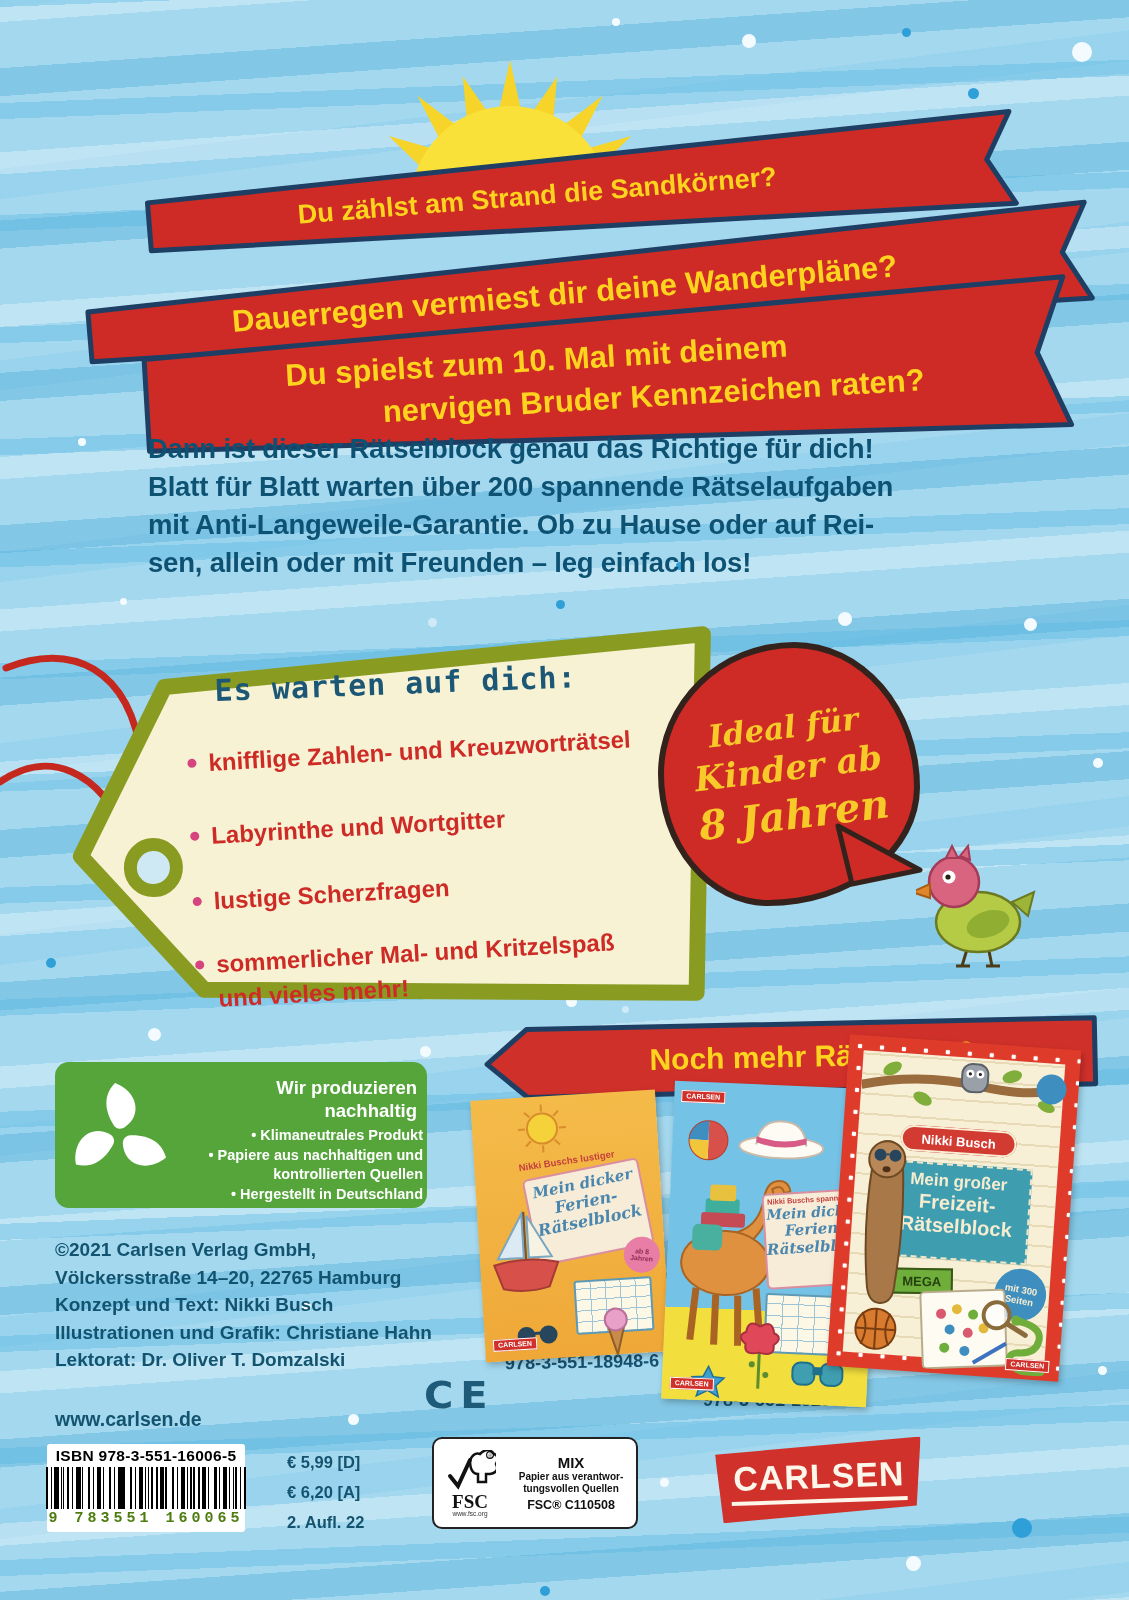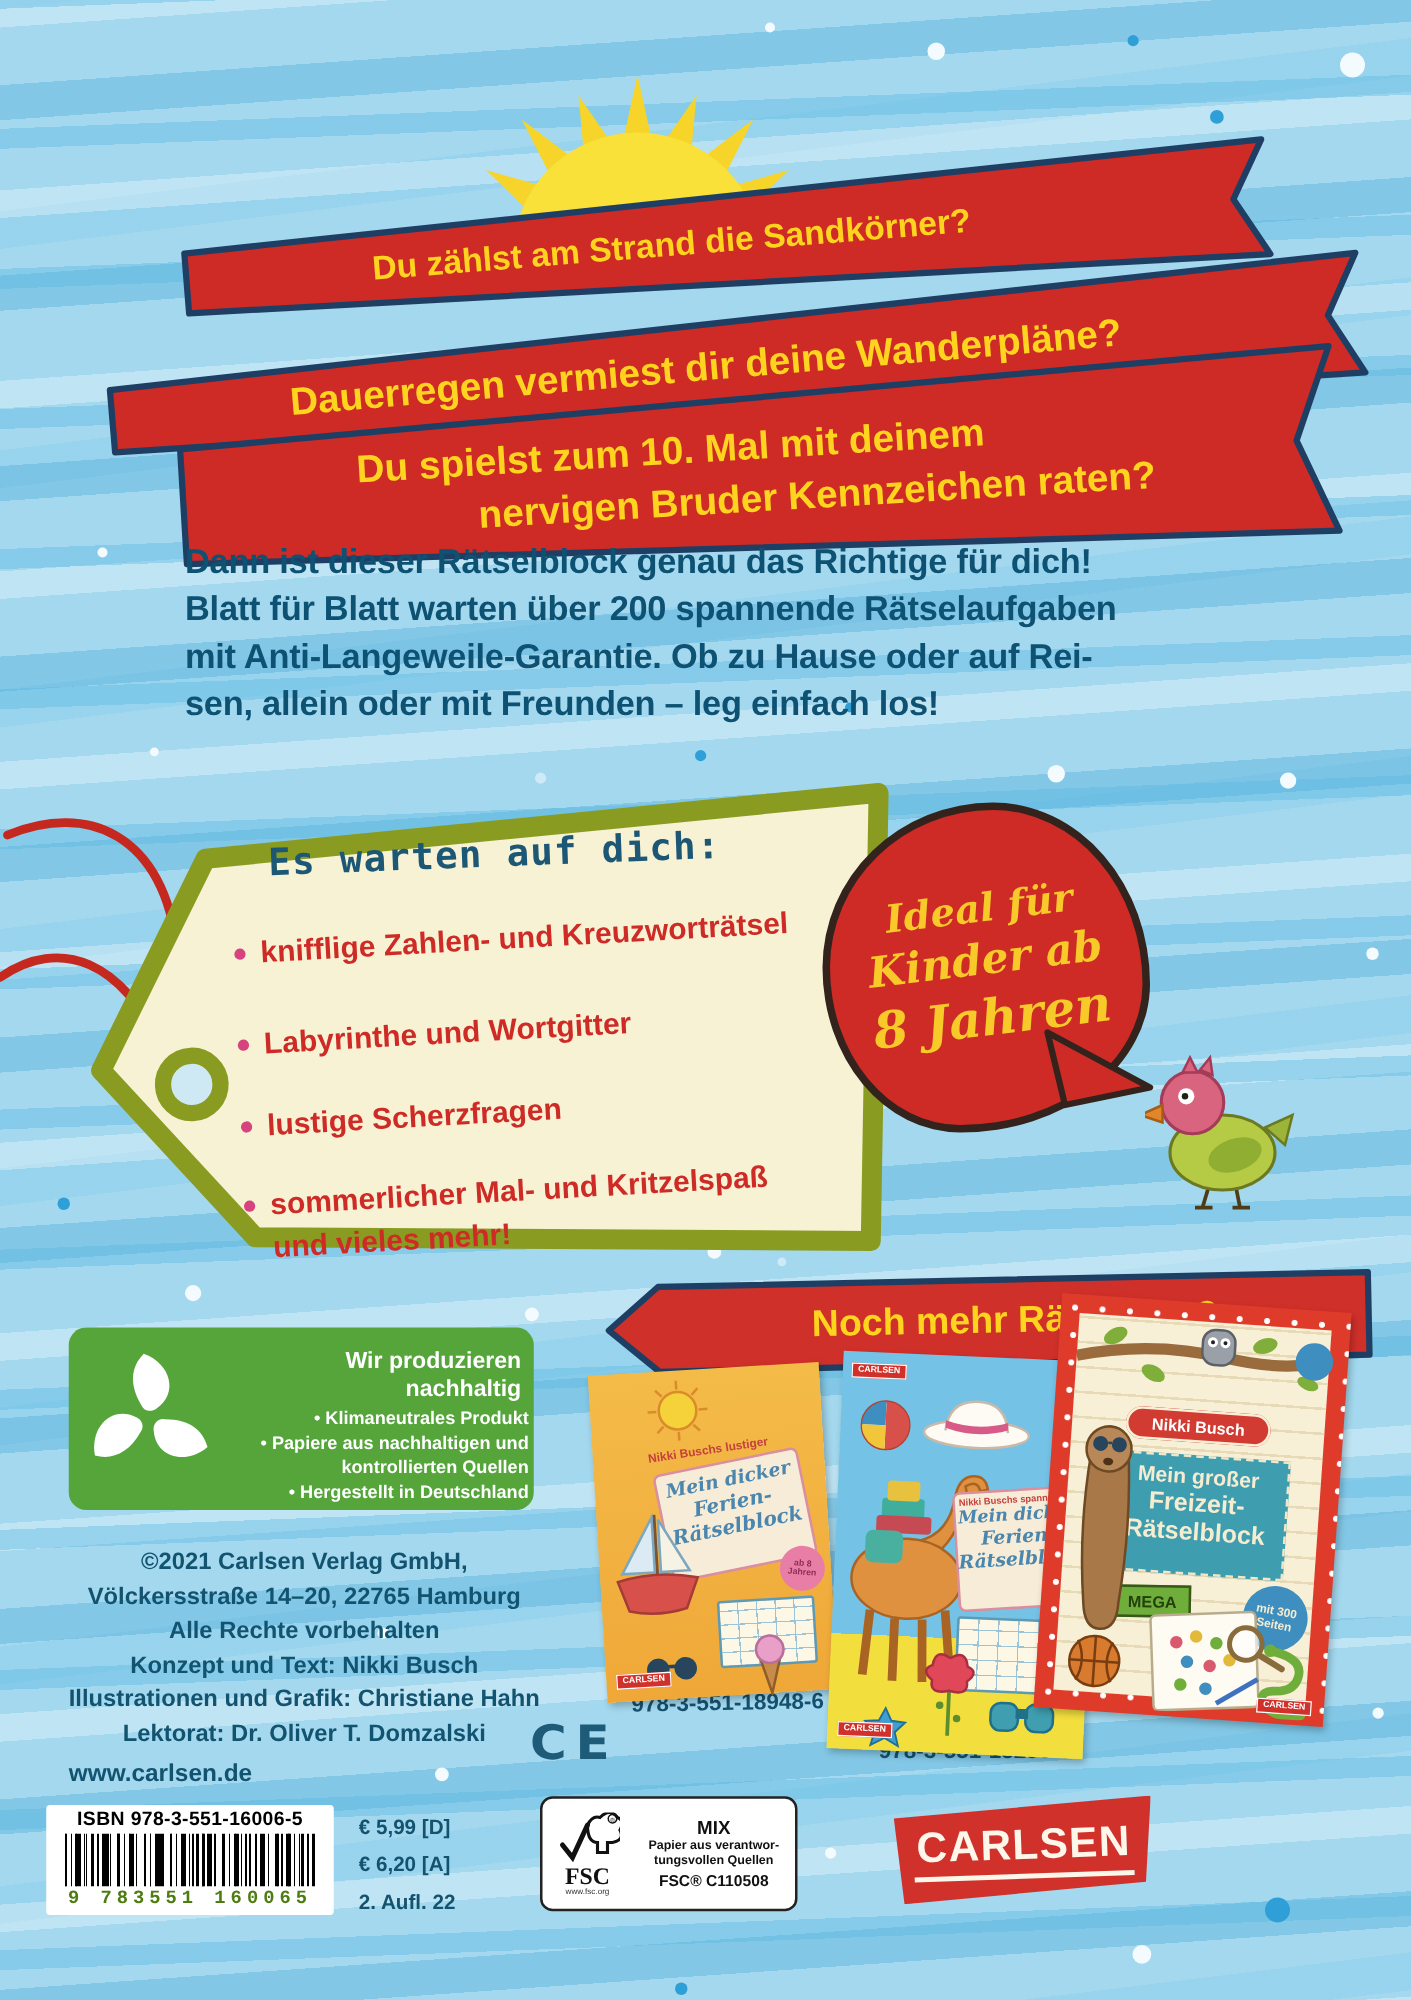--- a/index.html
+++ b/index.html
@@ -32,24 +32,24 @@
       border-radius:52% 48% 58% 42% / 50% 55% 45% 50%;}
   .bubble-text{position:absolute;inset:0;display:flex;flex-direction:column;align-items:center;justify-content:center;
       transform:rotate(-7deg);color:#f7c929;font-family:"DejaVu Serif",serif;font-style:italic;font-weight:700;line-height:1.25;}
   
   .eco{left:55px;top:1062px;width:372px;height:146px;background:#55a53b;border-radius:14px;color:#fff;}
   .eco-head{position:absolute;left:118px;top:14px;width:244px;text-align:right;font-weight:700;font-size:18.5px;line-height:23px;}
   .eco-list{position:absolute;left:126px;top:64px;width:242px;font-size:14.5px;font-weight:600;line-height:19.5px;}
   .eco-li{padding-left:13px;text-indent:-13px;text-align:right;}
   .eco-li::before{content:"• ";}
   
-  .imprint{left:55px;top:1236px;color:#12536f;font-size:19px;font-weight:600;line-height:27.5px;text-align:center;}
+  .imprint{left:55px;top:1236px;color:#12536f;font-size:19px;font-weight:600;line-height:27.5px;}
   .website{left:55px;top:1408px;color:#12536f;font-size:19.5px;font-weight:700;}
   
-  .isbnbox{left:37px;top:1444px;width:230px;height:88px;background:#fff;border-radius:3px;
+  .isbnbox{left:47px;top:1444px;width:198px;height:88px;background:#fff;border-radius:3px;
       display:flex;flex-direction:column;align-items:center;padding-top:3px;box-sizing:border-box;}
   .isbn-label{color:#000;font-size:15.5px;font-weight:600;letter-spacing:.3px;}
   .bars{width:200px;height:42px;margin-top:2px;background-image:
       repeating-linear-gradient(90deg,#000 0 2px,transparent 2px 5px,#000 5px 6px,transparent 6px 9px,#000 9px 13px,transparent 13px 15px,#000 15px 16px,transparent 16px 21px),
       repeating-linear-gradient(90deg,#000 0 1px,transparent 1px 8px,#000 8px 10px,transparent 10px 17px,#000 17px 18px,transparent 18px 34px);}
   .isbn-digits{color:#4d7c0f;font-size:15px;font-weight:600;letter-spacing:4px;margin-top:1px;font-family:Liberation Mono, monospace;}
   .prices{left:287px;top:1447px;color:#14536f;font-size:16.5px;font-weight:700;line-height:30px;}
   .ce{left:424px;top:1372px;color:#1d5b78;font-size:40px;font-weight:700;letter-spacing:7px;
       font-family:"DejaVu Sans",sans-serif;transform:scaleY(.95);}
   
@@ -422,21 +422,20 @@
     <div class="eco-list">
       <div class="eco-li">Klimaneutrales Produkt</div>
       <div class="eco-li">Papiere aus nachhaltigen und kontrollierten Quellen</div>
       <div class="eco-li">Hergestellt in Deutschland</div>
     </div>
   </div>
 
   <div class="abs imprint">
     <div>©2021 Carlsen Verlag GmbH,</div>
     <div>Völckersstraße 14–20, 22765 Hamburg</div>
-    <div>Alle Rechte vorbehalten</div>
     <div>Konzept und Text: Nikki Busch</div>
     <div>Illustrationen und Grafik: Christiane Hahn</div>
     <div>Lektorat: Dr. Oliver T. Domzalski</div>
   </div>
   <div class="abs website">www.carlsen.de</div>
 
   <div class="abs isbnbox">
     <div class="isbn-label">ISBN 978-3-551-16006-5</div>
     <div class="bars"></div>
     <div class="isbn-digits">9 783551 160065</div>

